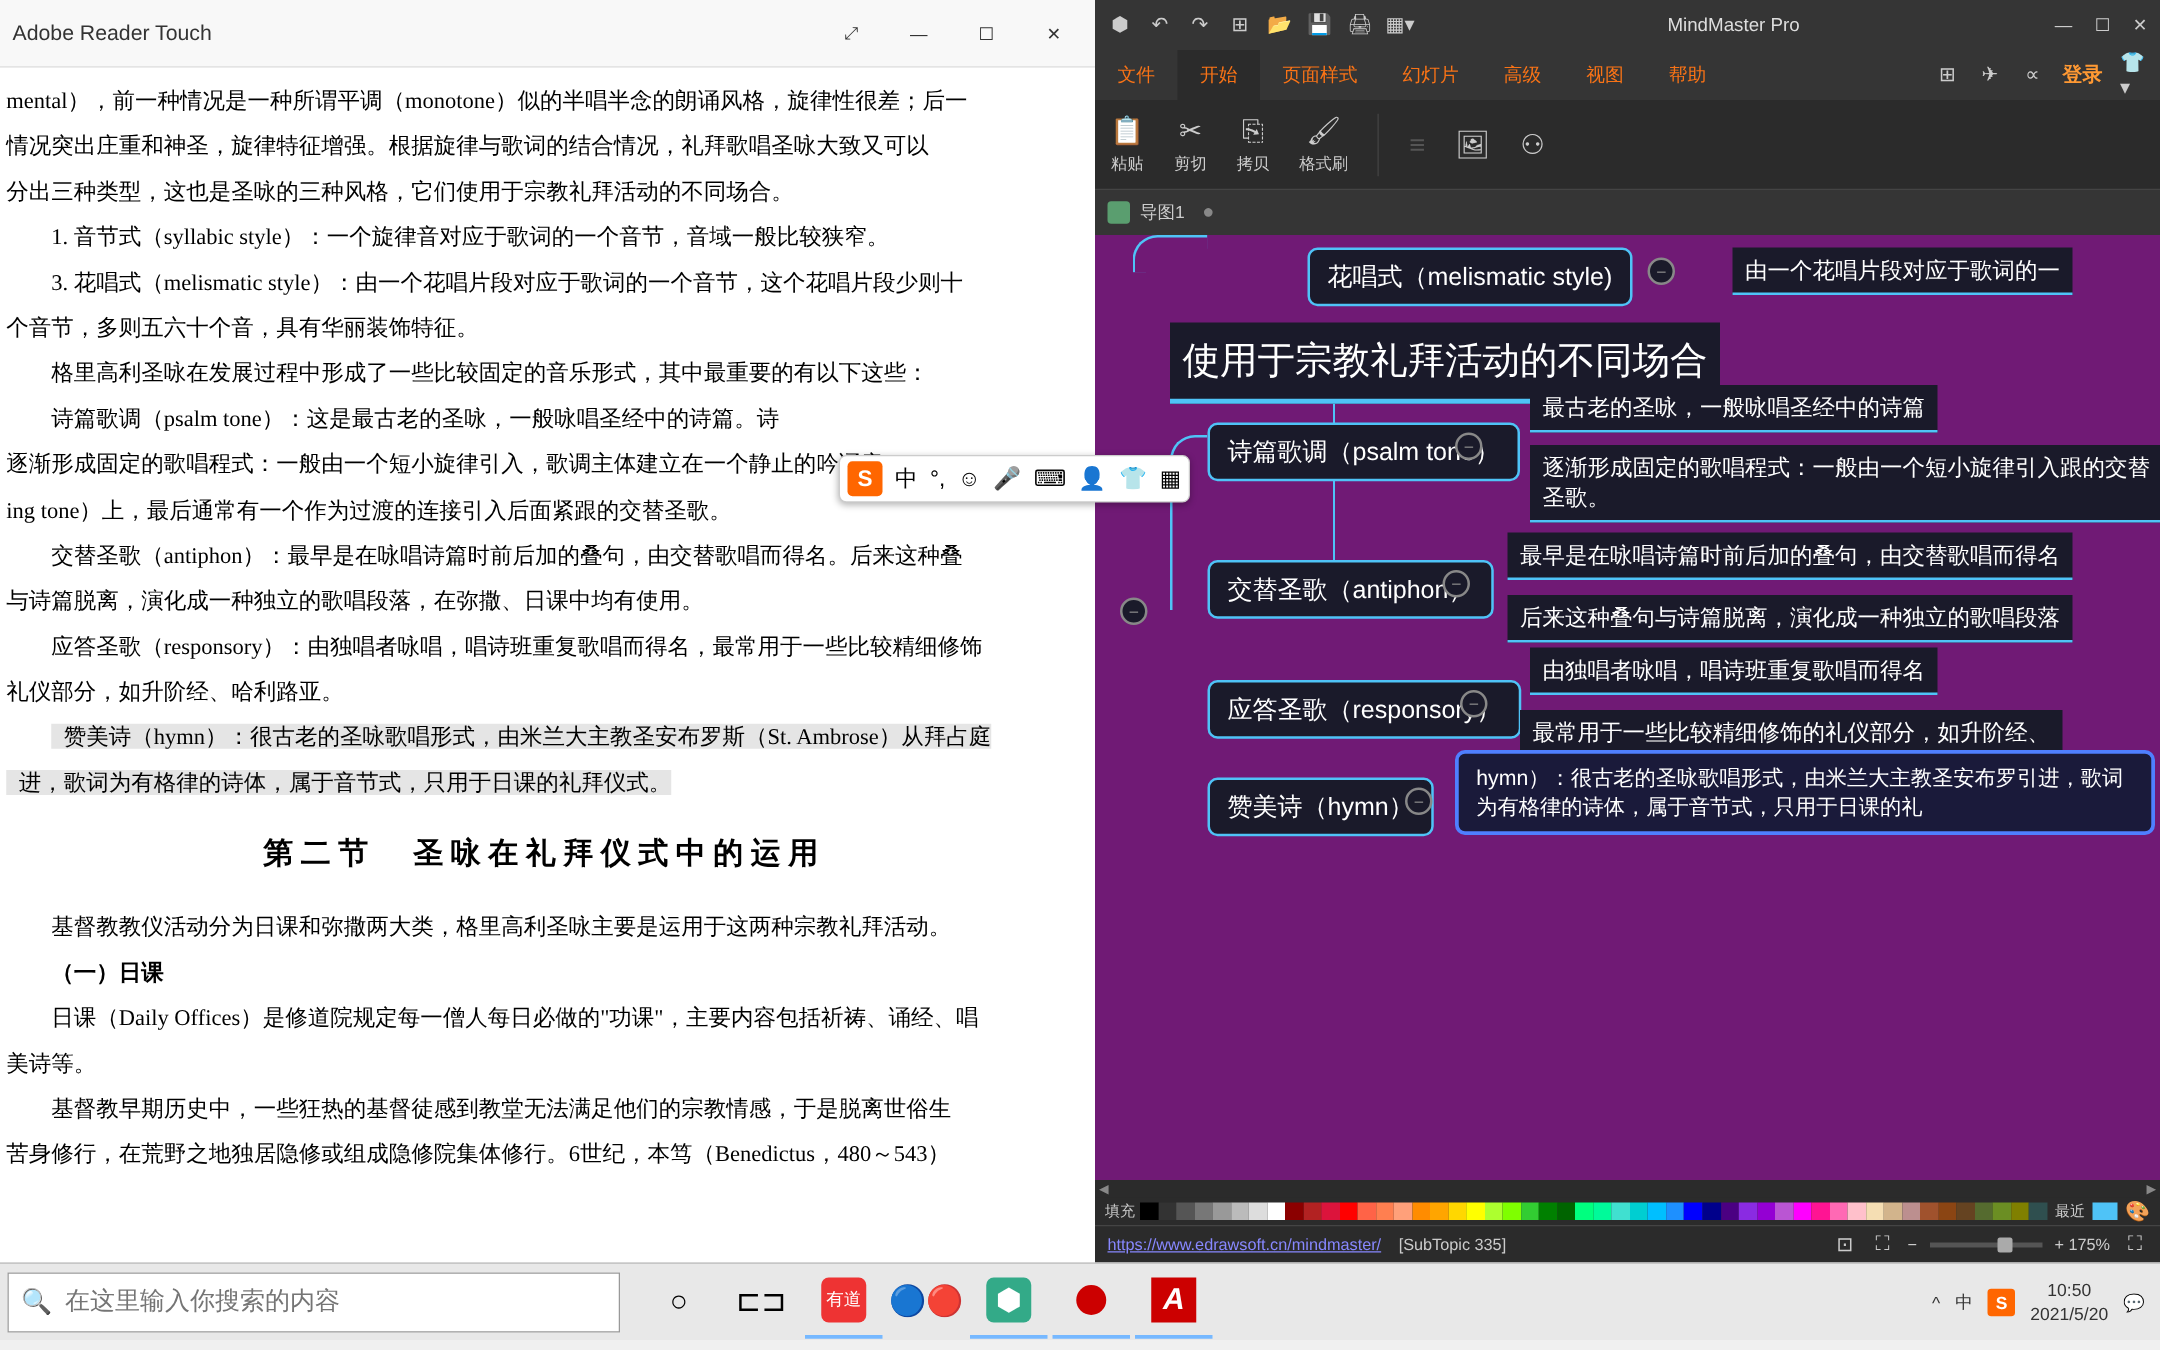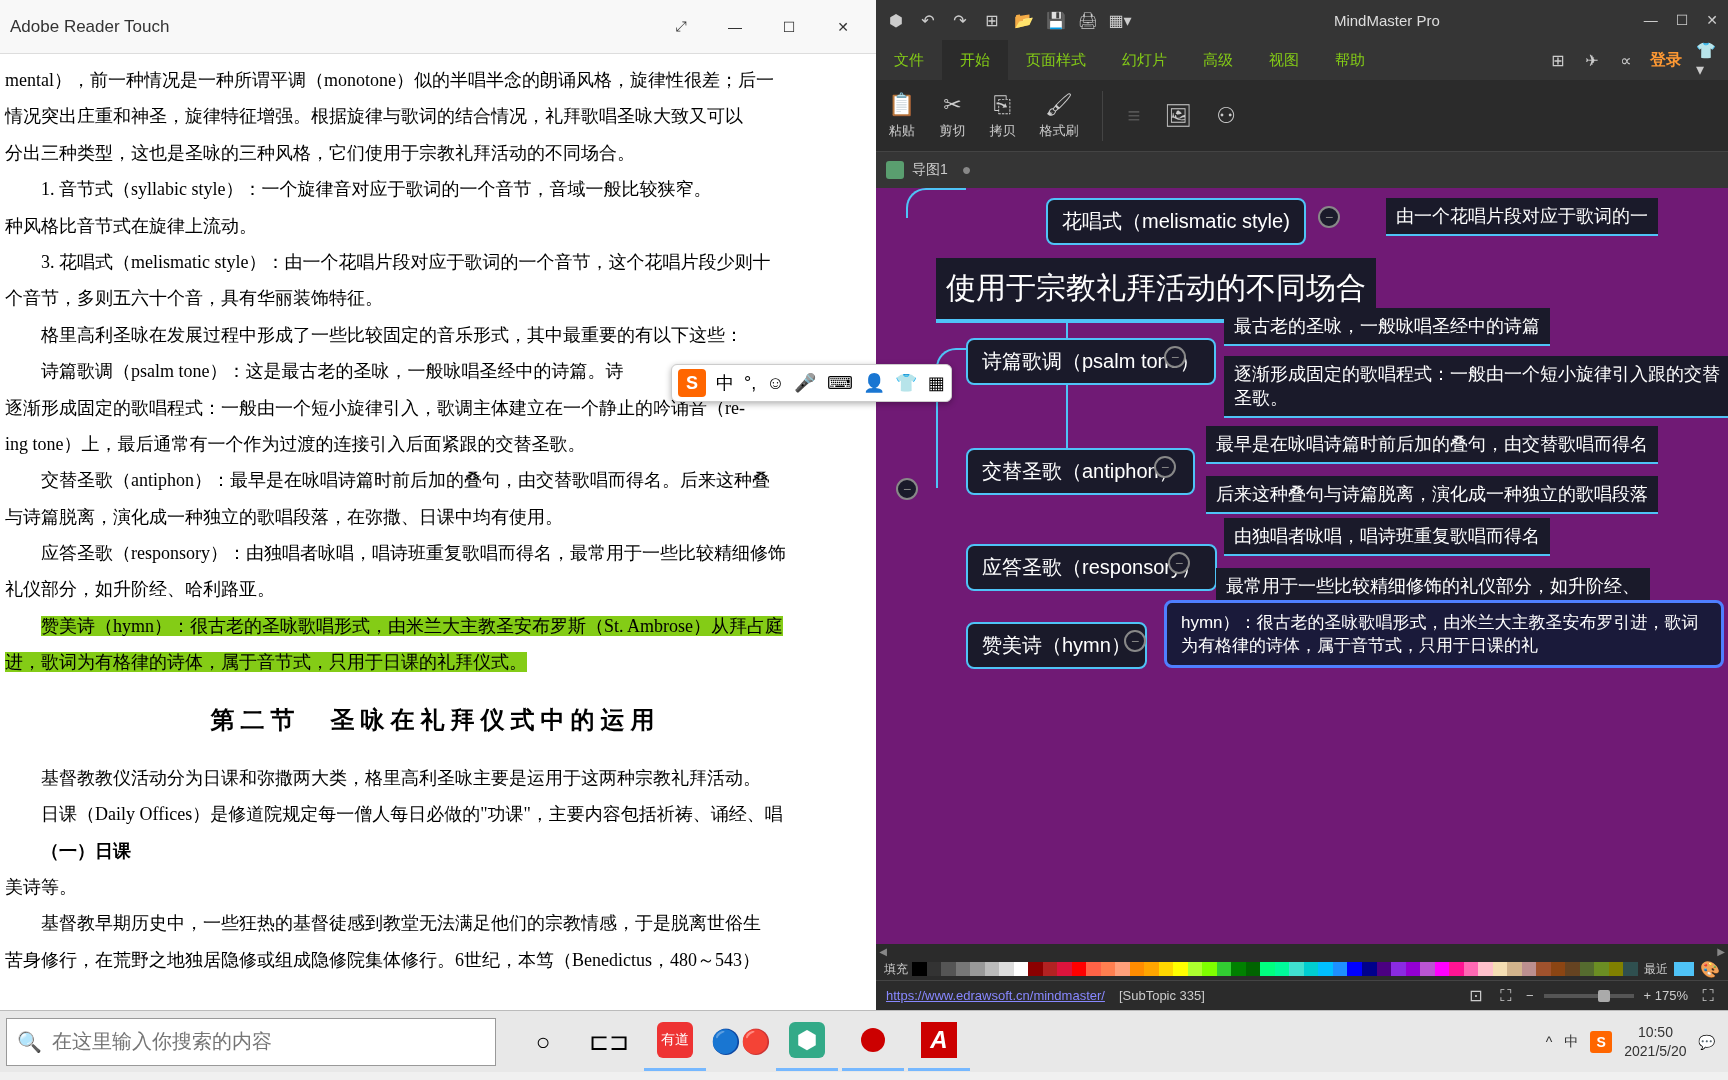--- a/index.html
+++ b/index.html
@@ -10,32 +10,32 @@
 .adobe { width: 876px; background: #fff; display: flex; flex-direction: column; }
 .adobe-titlebar { height: 54px; background: #f8f8f8; border-bottom: 1px solid #ddd; display: flex; align-items: center; padding: 0 10px; }
 .adobe-title { flex: 1; font-size: 17px; color: #333; }
 .adobe-controls { display: flex; gap: 8px; }
 .win-btn { width: 46px; height: 32px; display: flex; align-items: center; justify-content: center; font-size: 14px; color: #333; cursor: pointer; }
 .adobe-content { flex: 1; padding: 10px 10px 10px 5px; overflow: hidden; font-size: 18px; line-height: 1.8; color: #000; font-family: "SimSun", serif; }
 .adobe-content p { margin-bottom: 4px; }
 .adobe-content .indent { text-indent: 2em; }
 .adobe-content .bold { font-weight: bold; }
 .adobe-content .section-title { text-align: center; font-size: 24px; font-weight: bold; letter-spacing: 6px; margin: 20px 0; }
-.highlighted { background: #84cc16; }
+.highlighted { background: #e5e5e5; padding-left: 10px; }
 
 
 .mindmaster { flex: 1; background: #2b2b2b; display: flex; flex-direction: column; color: #ccc; }
 .mm-titlebar { height: 40px; background: #353535; display: flex; align-items: center; padding: 0 10px; }
 .mm-tb-icons { display: flex; gap: 12px; align-items: center; }
 .mm-icon { width: 20px; height: 20px; display: flex; align-items: center; justify-content: center; color: #ccc; font-size: 16px; }
 .mm-title { flex: 1; text-align: center; font-size: 15px; color: #ddd; }
 .mm-win-controls { display: flex; gap: 18px; font-size: 14px; }
 
 .mm-menubar { height: 40px; background: #353535; display: flex; align-items: center; }
-.mm-menu-item { padding: 0 18px; font-size: 15px; color: #84cc16; height: 100%; display: flex; align-items: center; cursor: pointer; }
+.mm-menu-item { padding: 0 18px; font-size: 15px; color: #f97316; height: 100%; display: flex; align-items: center; cursor: pointer; }
 .mm-menu-item.active { background: #2b2b2b; }
 .mm-menu-right { margin-left: auto; display: flex; gap: 14px; align-items: center; padding-right: 12px; }
 .mm-login { color: #ff9933; font-weight: bold; }
 
 .mm-toolbar { height: 72px; background: #2b2b2b; display: flex; align-items: center; padding: 0 12px; gap: 24px; border-bottom: 1px solid #444; }
 .mm-tool { display: flex; flex-direction: column; align-items: center; gap: 4px; color: #ccc; font-size: 13px; cursor: pointer; }
 .mm-tool-icon { font-size: 22px; height: 26px; }
 
 .mm-tabs { height: 36px; background: #353535; display: flex; align-items: center; padding: 0 10px; gap: 8px; }
 .mm-tab-icon { width: 18px; height: 18px; background: #5a9e6f; border-radius: 3px; }
@@ -102,37 +102,36 @@
         <div class="win-btn">—</div>
         <div class="win-btn">☐</div>
         <div class="win-btn">✕</div>
       </div>
     </div>
     <div class="adobe-content">
       <p>mental），前一种情况是一种所谓平调（monotone）似的半唱半念的朗诵风格，旋律性很差；后一</p>
       <p>情况突出庄重和神圣，旋律特征增强。根据旋律与歌词的结合情况，礼拜歌唱圣咏大致又可以</p>
       <p>分出三种类型，这也是圣咏的三种风格，它们使用于宗教礼拜活动的不同场合。</p>
       <p class="indent">1. 音节式（syllabic style）：一个旋律音对应于歌词的一个音节，音域一般比较狭窄。</p>
-      <p>种风格比音节式在旋律上流动。</p>
       <p class="indent">3. 花唱式（melismatic style）：由一个花唱片段对应于歌词的一个音节，这个花唱片段少则十</p>
       <p>个音节，多则五六十个音，具有华丽装饰特征。</p>
       <p class="indent">格里高利圣咏在发展过程中形成了一些比较固定的音乐形式，其中最重要的有以下这些：</p>
       <p class="indent">诗篇歌调（psalm tone）：这是最古老的圣咏，一般咏唱圣经中的诗篇。诗</p>
       <p>逐渐形成固定的歌唱程式：一般由一个短小旋律引入，歌调主体建立在一个静止的吟诵音（re-</p>
       <p>ing tone）上，最后通常有一个作为过渡的连接引入后面紧跟的交替圣歌。</p>
       <p class="indent">交替圣歌（antiphon）：最早是在咏唱诗篇时前后加的叠句，由交替歌唱而得名。后来这种叠</p>
       <p>与诗篇脱离，演化成一种独立的歌唱段落，在弥撒、日课中均有使用。</p>
       <p class="indent">应答圣歌（responsory）：由独唱者咏唱，唱诗班重复歌唱而得名，最常用于一些比较精细修饰</p>
       <p>礼仪部分，如升阶经、哈利路亚。</p>
       <p class="indent"><span class="highlighted">赞美诗（hymn）：很古老的圣咏歌唱形式，由米兰大主教圣安布罗斯（St. Ambrose）从拜占庭</span></p>
       <p><span class="highlighted">进，歌词为有格律的诗体，属于音节式，只用于日课的礼拜仪式。</span></p>
       <div class="section-title">第二节　圣咏在礼拜仪式中的运用</div>
       <p class="indent">基督教教仪活动分为日课和弥撒两大类，格里高利圣咏主要是运用于这两种宗教礼拜活动。</p>
+      <p class="indent bold">（一）日课</p>
       <p class="indent">日课（Daily Offices）是修道院规定每一僧人每日必做的"功课"，主要内容包括祈祷、诵经、唱</p>
-      <p class="indent bold">（一）日课</p>
       <p>美诗等。</p>
       <p class="indent">基督教早期历史中，一些狂热的基督徒感到教堂无法满足他们的宗教情感，于是脱离世俗生</p>
       <p>苦身修行，在荒野之地独居隐修或组成隐修院集体修行。6世纪，本笃（Benedictus，480～543）</p>
 
     </div>
   </div>
 
   <div class="mindmaster">
     <div class="mm-titlebar">
       <div class="mm-tb-icons">

